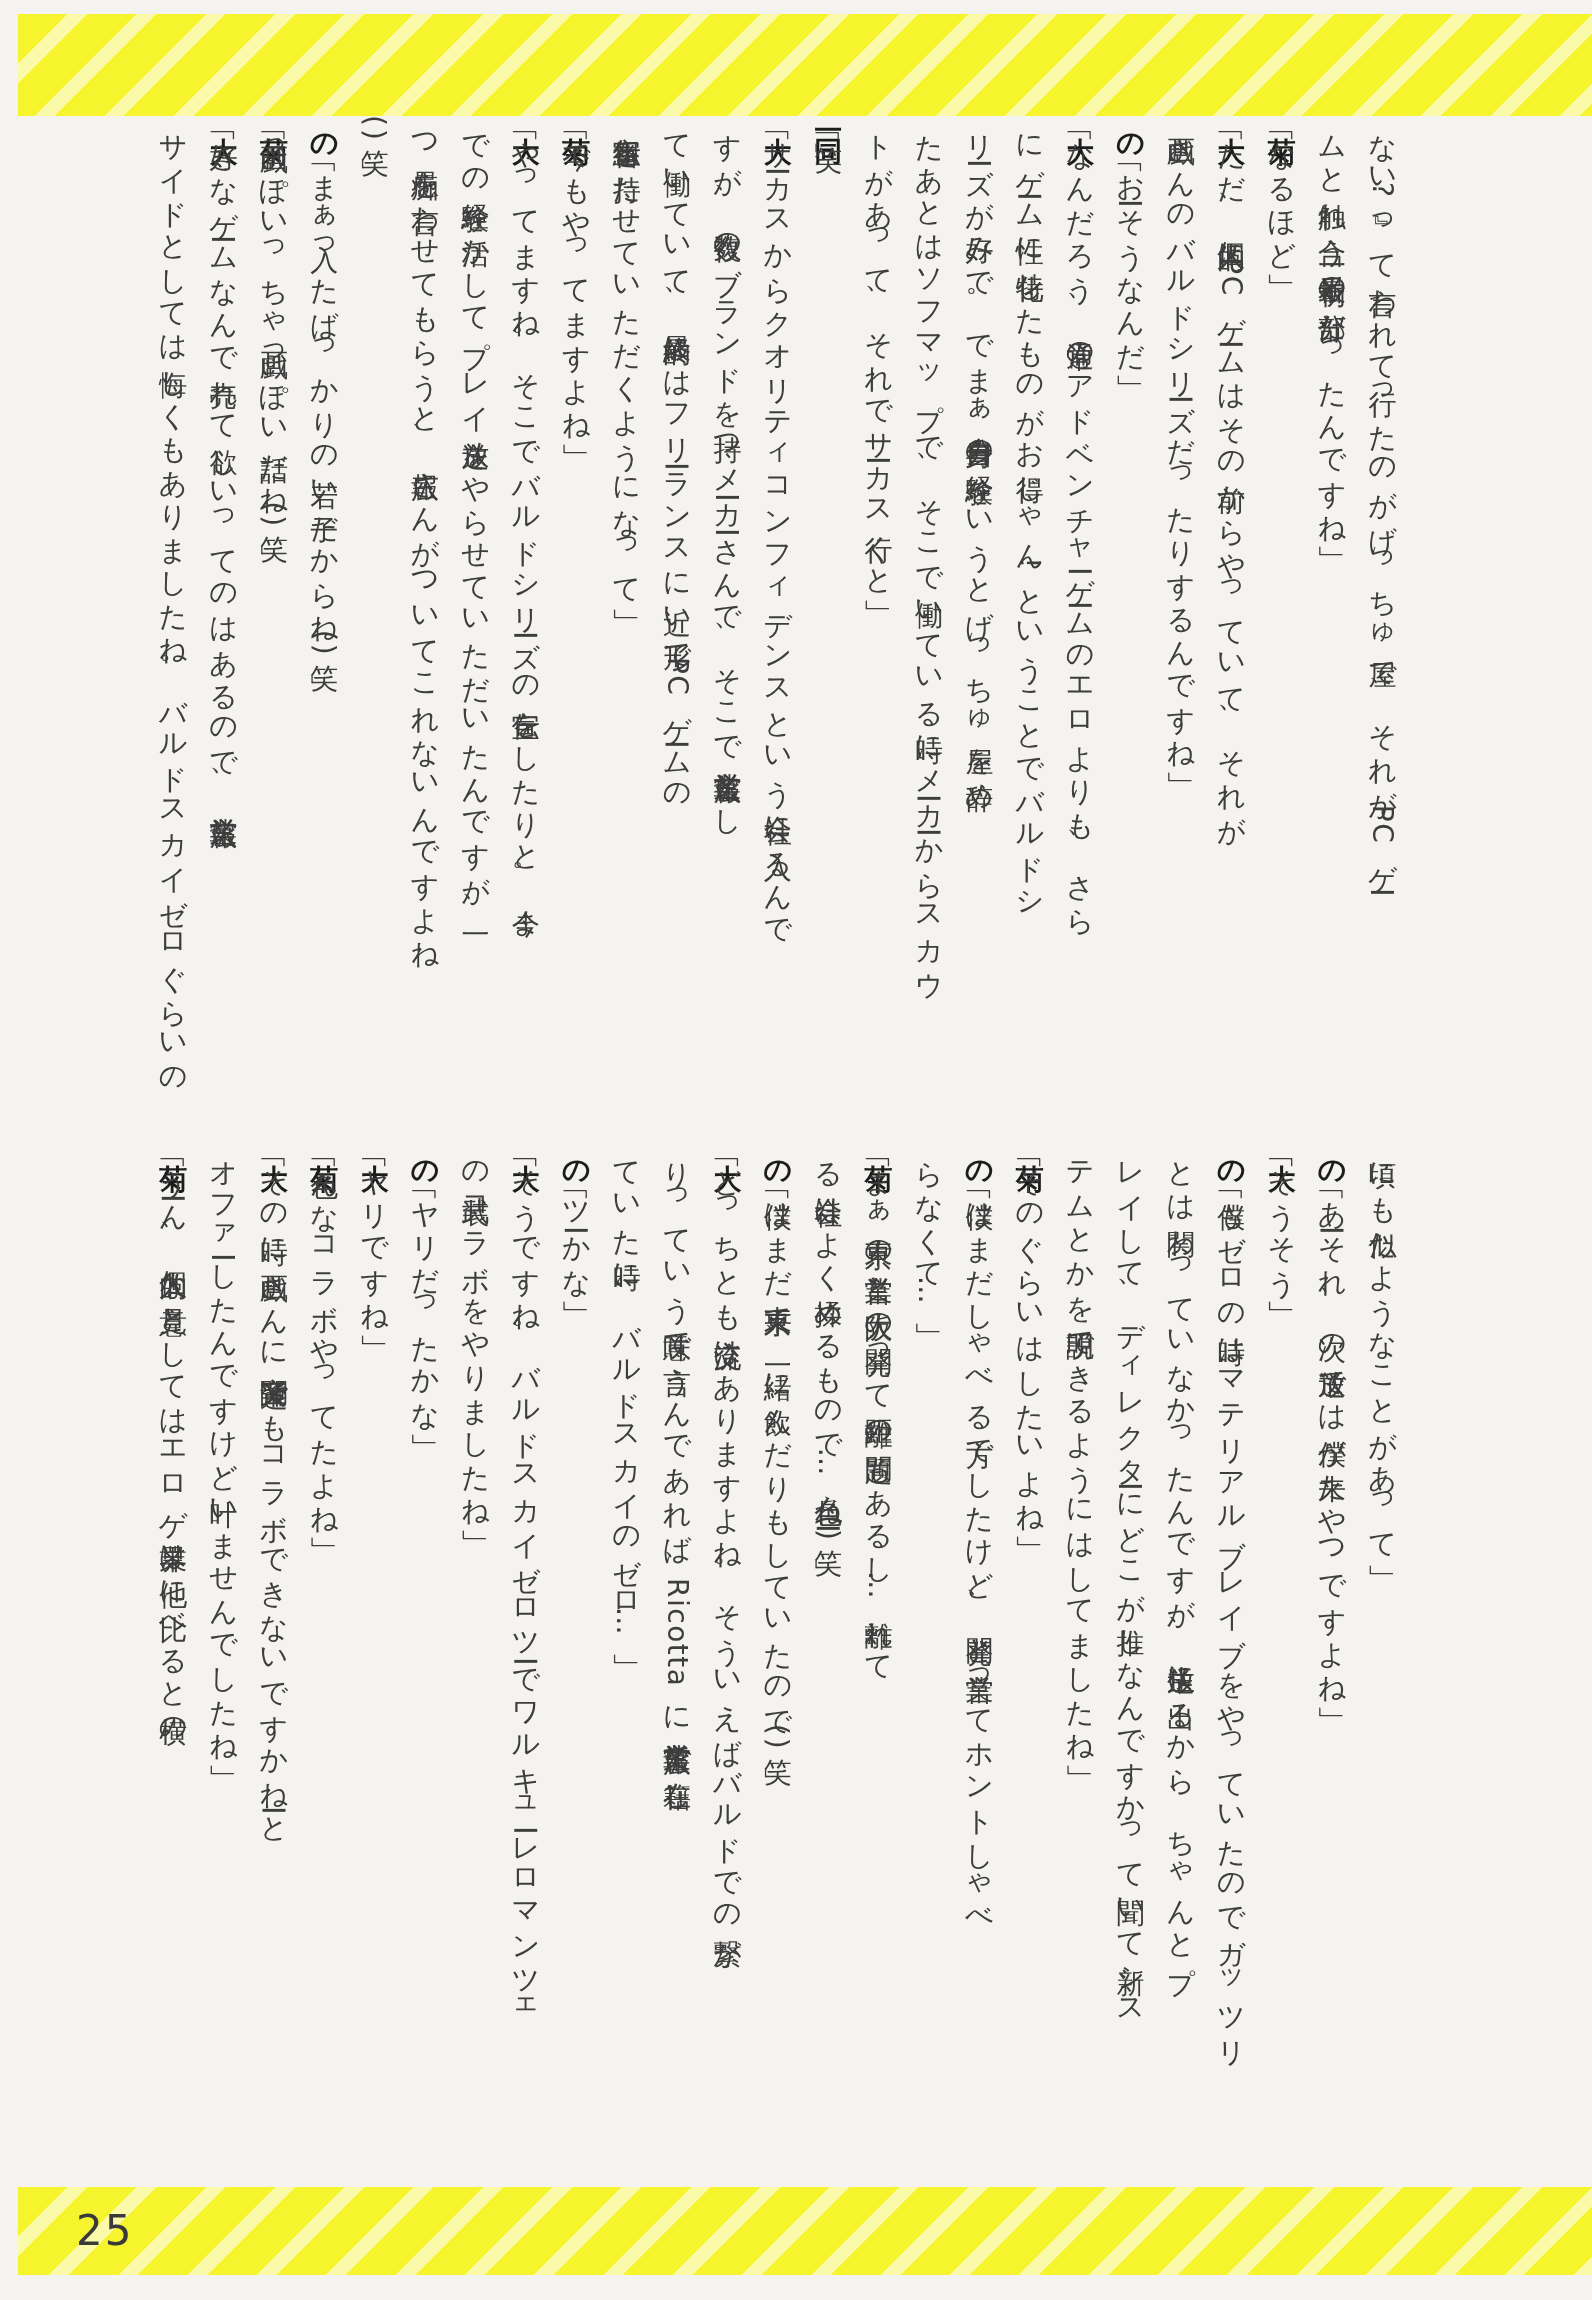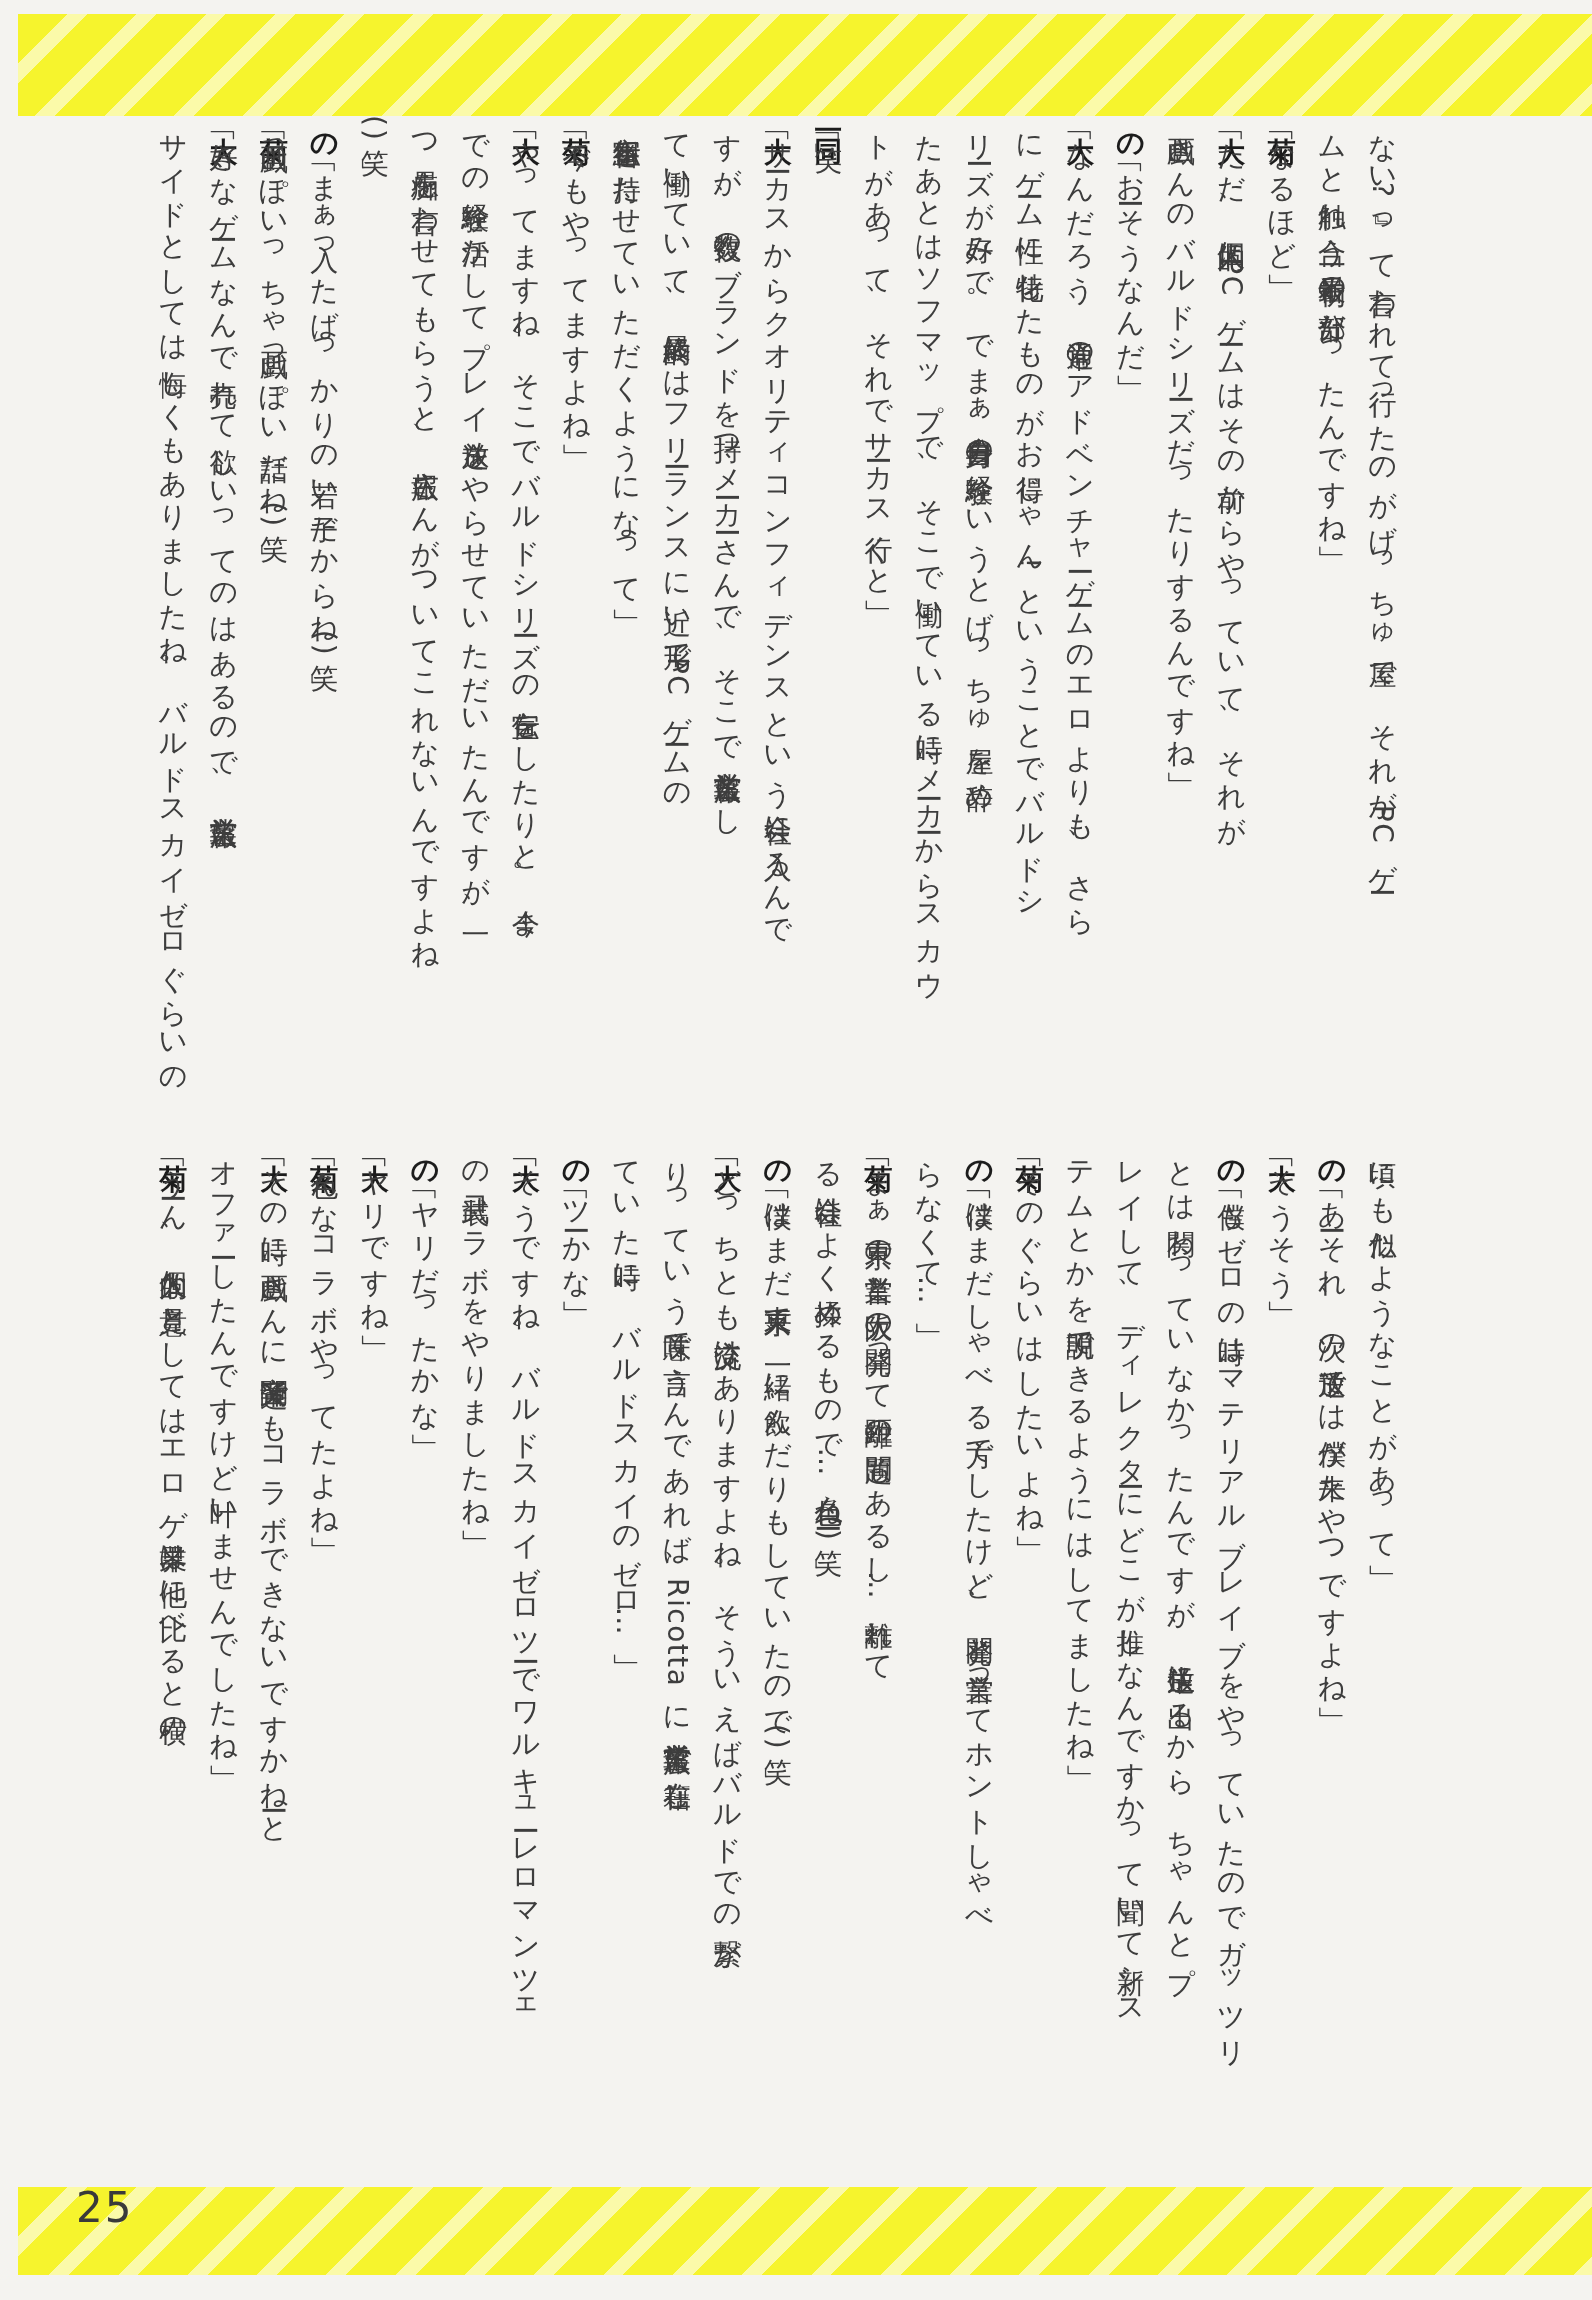--- a/index.html
+++ b/index.html
@@ -20,21 +20,21 @@
     font-family:"DejaVu Sans",sans-serif;
   }
   .stripe-bar{
     position:absolute;
     left:18px;right:0;
     background:repeating-linear-gradient(135deg,
       var(--stripe-yellow) 0 35px,
       var(--stripe-pale) 35px 49px);
   }
   .stripe-bar.top{top:14px;height:102px;}
-  .stripe-bar.bottom{top:2187px;height:88px;display:flex;}
+  .stripe-bar.bottom{top:2187px;height:88px;display:flex;align-items:center;}
   .page-number{
     font-size:42px;
     color:var(--pagenum-ink);
     margin-left:58px;
     letter-spacing:2px;
     line-height:1;
   }
   .text-block{
     position:absolute;
     right:185px;

